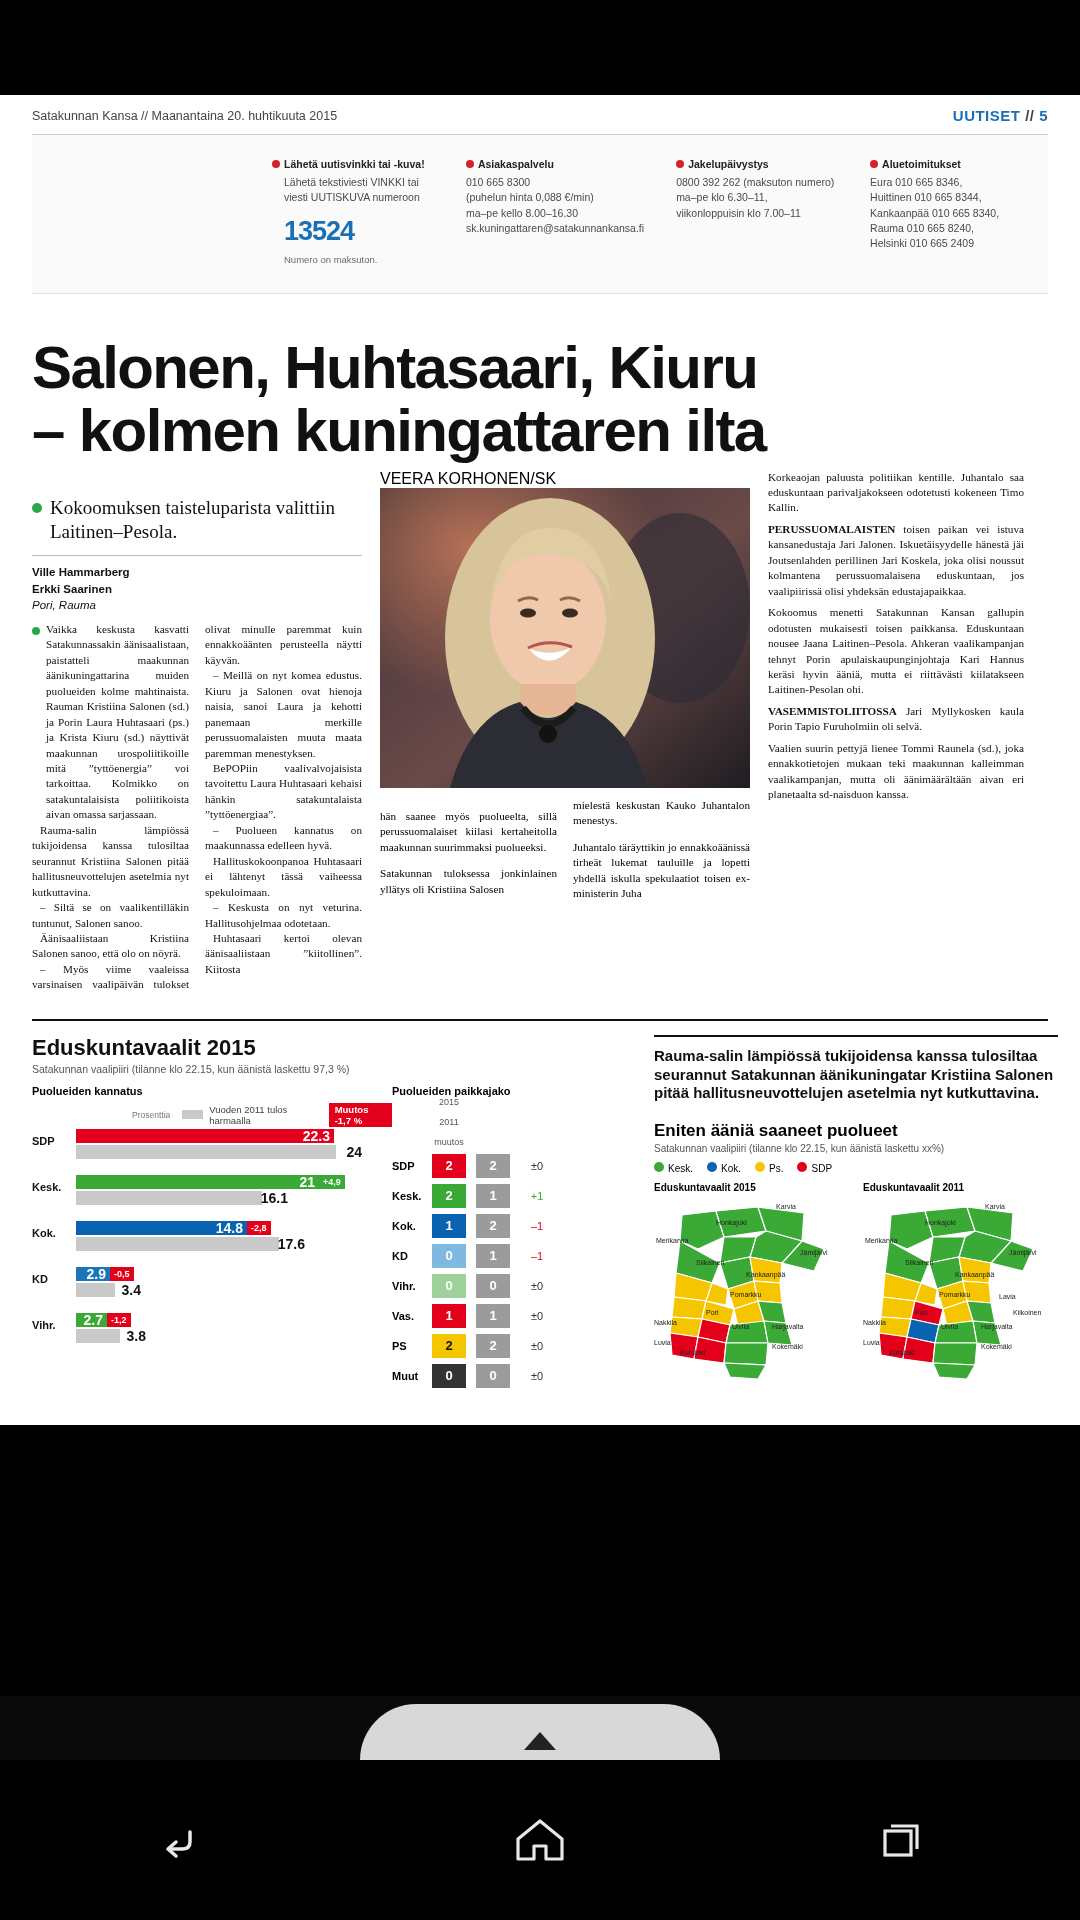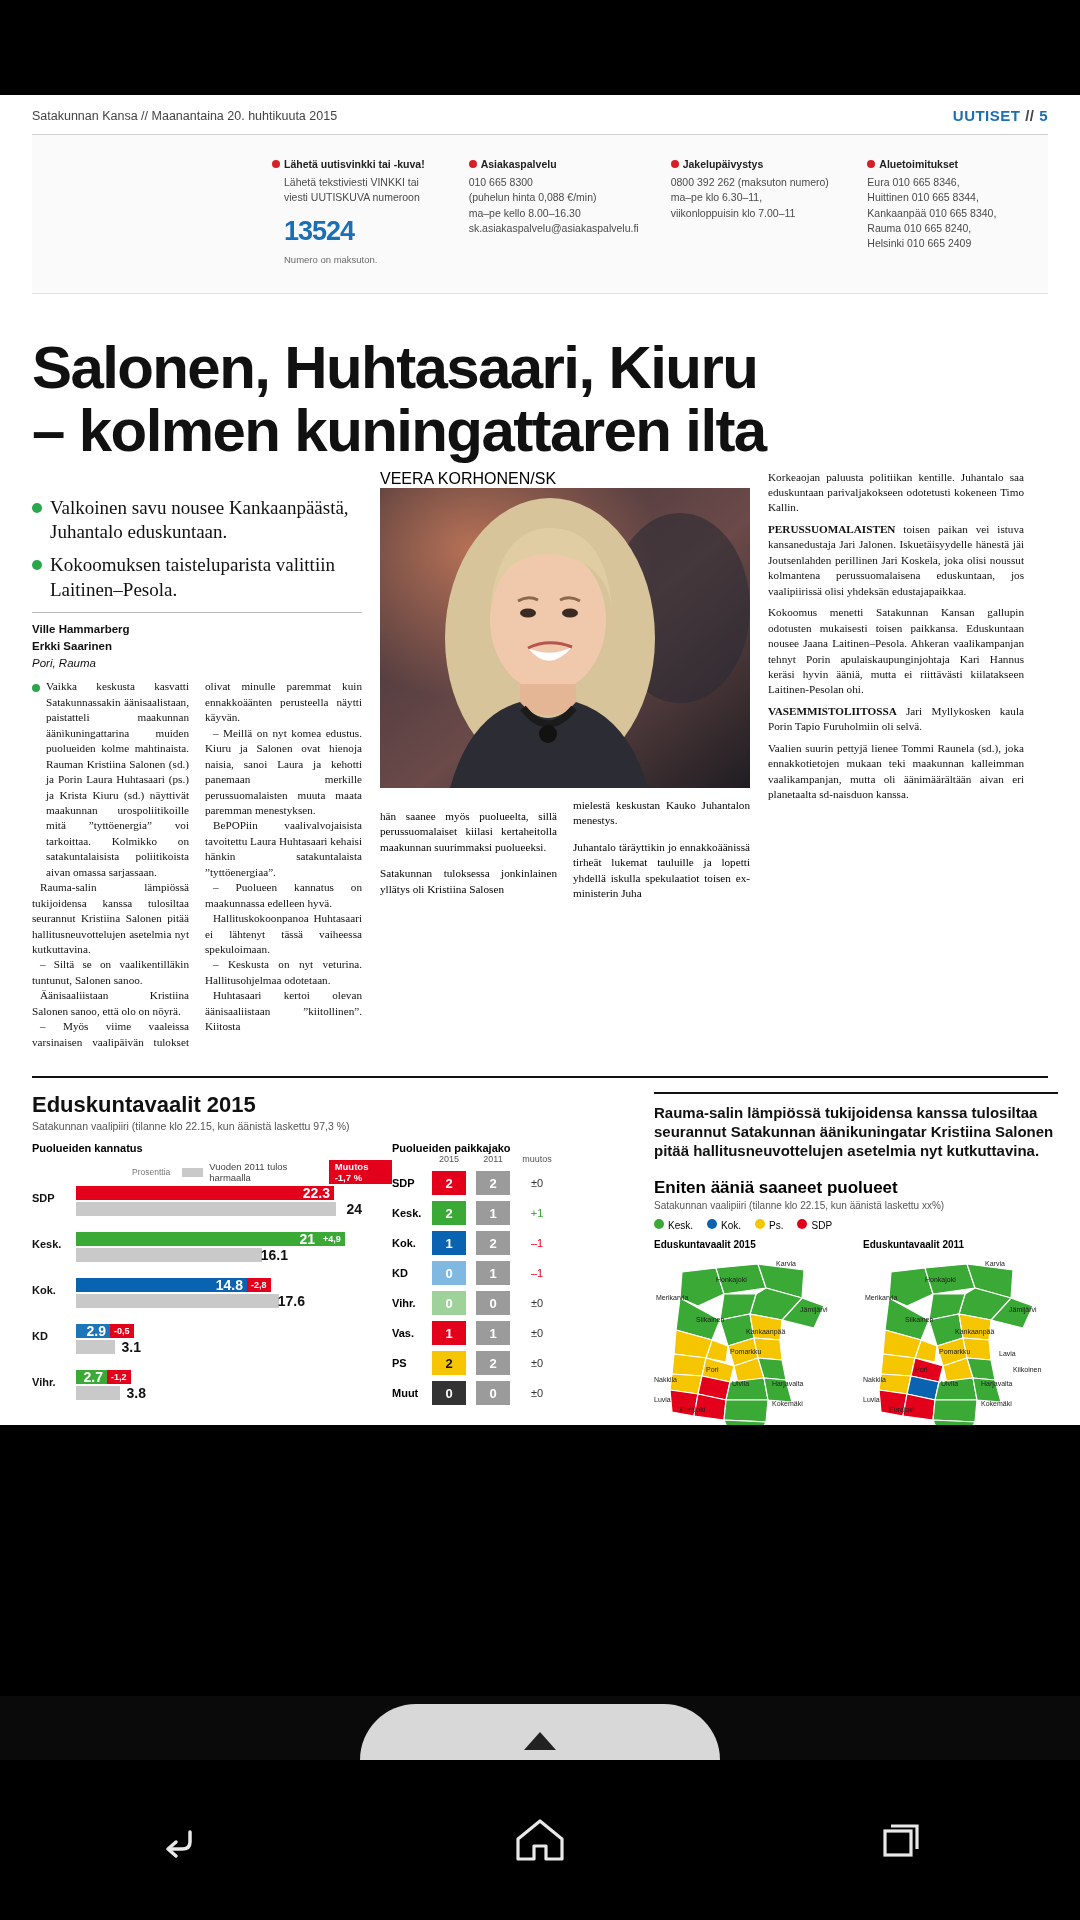--- a/index.html
+++ b/index.html
@@ -131,21 +131,21 @@
   .bars { position:relative; flex:1; }
   .bar { height:14px; position:relative; margin-bottom:2px;}
   .bar .val { position:absolute; right:4px; top:0px; font-size:14px; color:#fff; font-weight:bold; line-height:14px;}
   .bar .val.dark { color:#111; right:-26px;}
   .bar.gray { background:#c9c9c9; }
   .delta { position:absolute; top:0; height:14px; font-size:9px; font-weight:bold; color:#fff; line-height:14px; padding:0 4px; background:#e2001a;}
   .delta.green { background:#3aa935; }
 
   
   .seats { width:240px; }
-  .seathead { display:flex; font-size:9px; color:#555; margin-left:40px; gap:10px; margin-bottom:4px;}
+  .seathead { display:flex; font-size:9px; color:#555; margin-left:40px; gap:10px; margin-bottom:4px;flex-direction:column;}
   .seathead span { width:34px; text-align:center;}
   .seatrow { display:flex; align-items:center; height:30px;}
   .seatrow .nm { width:40px; font-size:11px; font-weight:bold;}
   .seatbox { width:34px; height:24px; color:#fff; font-weight:bold; font-size:13px; display:flex; align-items:center; justify-content:center; margin-right:10px;}
   .seatbox.alt { background:#9b9b9b; }
   .seatchg { width:34px; text-align:center; font-size:11px; color:#333;}
   .seatchg.up { color:#3aa935; }
   .seatchg.down { color:#e2001a; }
 
   
@@ -188,21 +188,21 @@
           <div style="padding-left:12px">Lähetä tekstiviesti VINKKI tai</div>
           <div style="padding-left:12px">viesti UUTISKUVA numeroon</div>
           <div class="bignum">13524</div>
           <div class="small-note">Numero on maksuton.</div>
         </div>
         <div class="infocol">
           <div class="hd">Asiakaspalvelu</div>
           <div>010 665 8300</div>
           <div>(puhelun hinta 0,088 €/min)</div>
           <div>ma–pe kello 8.00–16.30</div>
-          <div>sk.asiakaspalvelu@asiakaspalvelu.fi</div>
+          <div>sk.kuningattaren@satakunnankansa.fi</div>
         </div>
         <div class="infocol">
           <div class="hd">Jakelupäivystys</div>
           <div>0800 392 262  (maksuton numero)</div>
           <div>ma–pe klo 6.30–11,</div>
           <div>viikonloppuisin klo 7.00–11</div>
         </div>
         <div class="infocol">
           <div class="hd">Aluetoimitukset</div>
           <div>Eura 010 665 8346,</div>
@@ -215,21 +215,20 @@
 
       <h1 class="headline">
         <span>Salonen, Huhtasaari, Kiuru</span>
         <span class="l2">– kolmen kuningattaren ilta</span>
       </h1>
 
       <div class="columns">
 
         <div class="colA">
           <div class="ingress">
-            <p>Valkoinen savu nousee Kankaanpäästä, Juhantalo eduskuntaan.</p>
             <p>Kokoomuksen taisteluparista valittiin Laitinen–Pesola.</p>
           </div>
           <div class="byline">
             <div>Ville Hammarberg</div>
             <div>Erkki Saarinen</div>
             <div class="place">Pori, Rauma</div>
           </div>
           <div class="twocol">
             <p>Vaikka keskusta kasvatti Satakunnassakin äänisaalistaan, paistatteli maakunnan äänikuningattarina muiden puolueiden kolme mahtinaista. Rauman Kristiina Salonen (sd.) ja Porin Laura Huhtasaari (ps.) ja Krista Kiuru (sd.) näyttivät maakunnan urospoliitikoille mitä ”tyttöenergia” voi tarkoittaa. Kolmikko on satakuntalaisista poliitikoista aivan omassa sarjassaan.</p>
             <p>Rauma-salin lämpiössä tukijoidensa kanssa tulosiltaa seurannut Kristiina Salonen pitää hallitusneuvottelujen asetelmia nyt kutkuttavina.</p>
@@ -367,21 +366,21 @@
                 </div>
 
                 <div class="barrow">
                   <div class="barlabel">KD</div>
                   <div class="bars">
                     <div class="bar" style="background:#1b75bb;width:34px;">
                         <span class="val">2.9</span>
                       <span class="delta" style="left:34px;">-0,5 %</span>
                     </div>
                     <div class="bar gray" style="width:39px;">
-                        <span class="val dark">3.1</span>
+                        <span class="val dark">3.4</span>
                       </div>
                   </div>
                 </div>
 
                 <div class="barrow">
                   <div class="barlabel">Vihr.</div>
                   <div class="bars">
                     <div class="bar" style="background:#3aa935;width:31px;">
                         <span class="val">2.7</span>
                       <span class="delta" style="left:31px;">-1,2 %</span>

